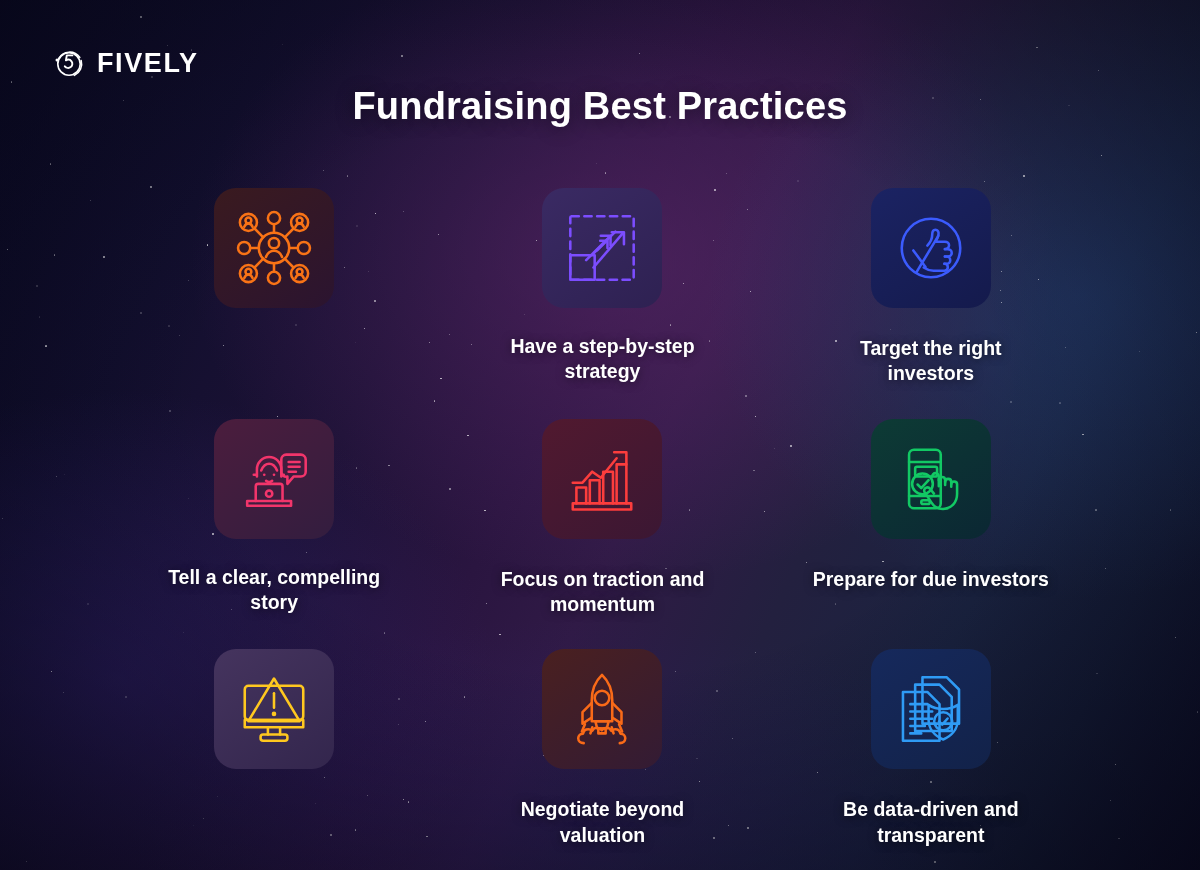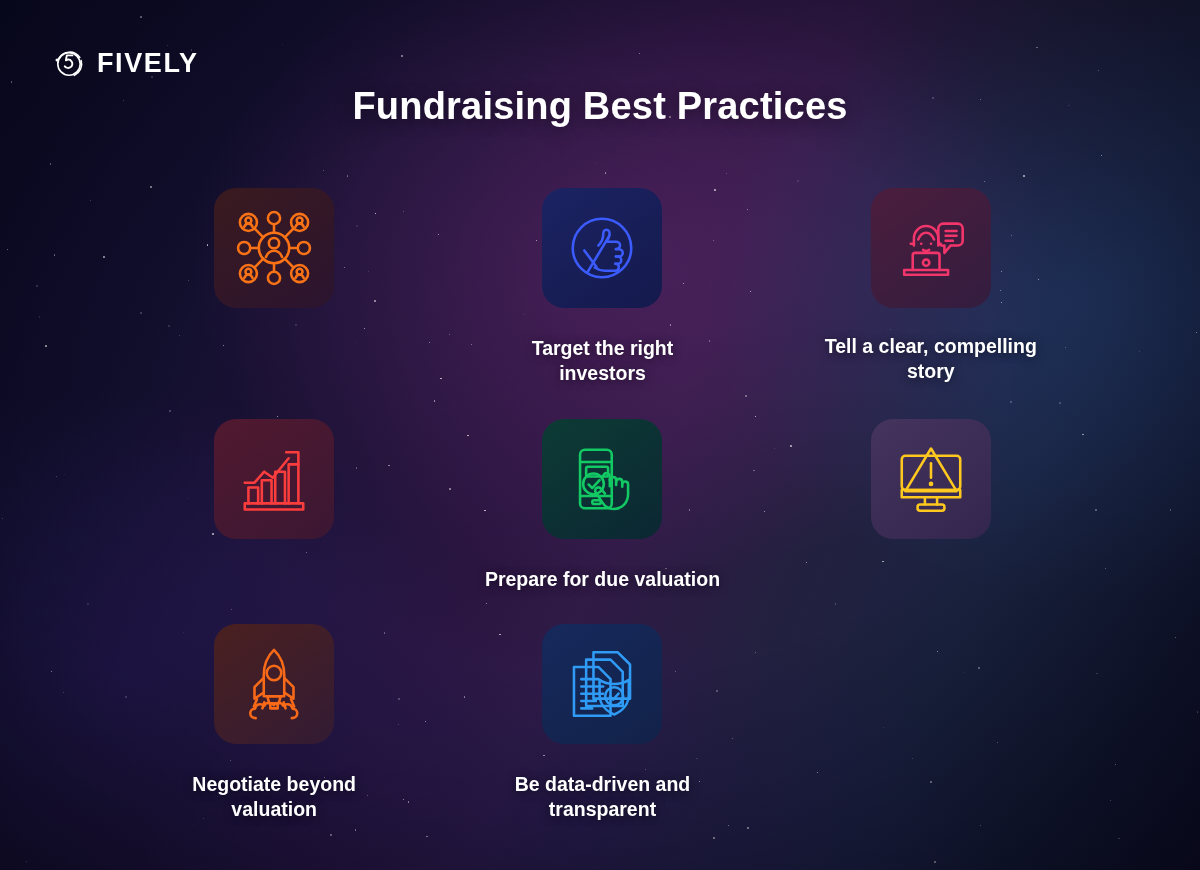--- a/index.html
+++ b/index.html
@@ -298,20 +298,40 @@
               <path d="M49.6 14.6c.7-1.8 2-2.8 3.4-2.8s2.7 1 3.4 2.8"></path>
         <circle cx="11" cy="51.4" r="2.4"></circle>
               <path d="M7.6 56.6c.7-1.8 2-2.8 3.4-2.8s2.7 1 3.4 2.8"></path>
         <circle cx="53" cy="51.4" r="2.4"></circle>
               <path d="M49.6 56.6c.7-1.8 2-2.8 3.4-2.8s2.7 1 3.4 2.8"></path>
       </g>
     </svg>
         </span>
       </div>
     </div>
+    <div class="cell r1">
+      <div class="tile" style="background: linear-gradient(145deg, rgb(58, 42, 99) 0%, rgb(46, 33, 82) 100%);">
+        <span>
+    <svg viewBox="0 0 64 64">
+      <rect x="6" y="6" width="52" height="52" rx="1" stroke="#7c4dff" fill="none" stroke-width="2.1" stroke-linecap="round" stroke-linejoin="round" stroke-dasharray="6 4.5"></rect>
+      <rect x="6" y="38" width="20" height="20" stroke="#7c4dff" fill="none" stroke-width="2.1" stroke-linecap="round" stroke-linejoin="round"></rect>
+      <g stroke="#7c4dff" fill="none" stroke-width="2.1" stroke-linecap="round" stroke-linejoin="round">
+        <path d="M19 42 L39 22"></path>
+              <path d="M31 22h8v8"></path>
+        <path d="M25.5 36 L43 18.5"></path>
+        <path d="M25 48 L49 20"></path>
+              <path d="M40 19h10v10"></path>
+        <path d="M28 34 L36 26"></path>
+              <path d="M30.5 26h6v6"></path>
+      </g>
+    </svg>
+        </span>
+      </div>
+      <div class="caption">Have a step-by-step<br>strategy</div>
+    </div>
     <div class="cell r2">
       <div class="tile" style="background: linear-gradient(145deg, rgb(27, 35, 99) 0%, rgb(20, 26, 76) 100%);">
         <span>
     <svg viewBox="0 0 64 64">
       <g stroke="#3b5bfd" fill="none" stroke-width="2.1" stroke-linecap="round" stroke-linejoin="round">
         <circle cx="32" cy="32" r="24"></circle>
         <path d="M20 52 L38 22"></path>
         <path d="M27.5 47.5 L17.5 34"></path>
         <path d="M29 30c2-2 4-6 4-9 0-2.5 1-4 2.6-4 1.8 0 2.8 1.6 2.6 3.6-.2 2-1.2 4.4-2.4 6.2h7.6c2 0 3.4 1.3 3.4 3s-1.4 3-3.4 3"></path>
         <path d="M43.4 33h2.2c2 0 3.4 1.3 3.4 3s-1.4 3-3.4 3h-2.2"></path>
@@ -354,41 +374,42 @@
         <path d="M11 52V39h8v13"></path>
         <path d="M22 52V33h8v19"></path>
         <path d="M33 52V26h8v26"></path>
         <path d="M44 52V20h8v32"></path>
         <path d="M8 35h8l8-9 7 5 13-16"></path>
         <path d="M42 10h10v10"></path>
       </g>
     </svg>
         </span>
       </div>
+      <div class="caption">Focus on traction and<br>momentum</div>
     </div>
     <div class="cell r2">
       <div class="tile" style="background: linear-gradient(145deg, rgb(13, 59, 53) 0%, rgb(11, 39, 51) 100%);">
         <span>
     <svg viewBox="0 0 64 64">
       <g stroke="#12c964" fill="none" stroke-width="2.1" stroke-linecap="round" stroke-linejoin="round">
         <path d="M14 12a4 4 0 0 1 4-4h18a4 4 0 0 1 4 4v40a4 4 0 0 1-4 4H18a4 4 0 0 1-4-4V12z"></path>
         <path d="M14 18h26M14 46h26"></path>
         <rect x="24" y="49.5" width="7" height="3" rx="1.5"></rect>
         <rect x="19" y="22" width="18" height="8" rx="1.5"></rect>
         <circle cx="25" cy="36" r="8.5"></circle>
         <path d="M21 36.5l3 3 6-6.5"></path>
         <path d="M33 30c0-1.6 1.2-2.8 2.7-2.8s2.7 1.2 2.7 2.8v8"></path>
         <path d="M38.4 33c0-1.6 1.2-2.6 2.6-2.6s2.6 1 2.6 2.6v4"></path>
         <path d="M43.6 34.4c0-1.5 1.1-2.5 2.5-2.5s2.5 1 2.5 2.5v4"></path>
         <path d="M48.6 36.4c0-1.4 1.1-2.4 2.4-2.4s2.4 1 2.4 2.4v8c0 7-4.8 12.2-11.6 12.2-4.4 0-7.2-1.8-9.4-5.2l-5.6-8.6c-.8-1.3-.4-2.8.9-3.5 1.2-.7 2.7-.4 3.5.7l3.2 4"></path>
       </g>
     </svg>
         </span>
       </div>
-      <div class="caption">Prepare for due valuation</div>
+      <div class="caption">Prepare for due investors</div>
     </div>
     <div class="cell r3">
       <div class="tile" style="background: linear-gradient(145deg, rgb(69, 52, 94) 0%, rgb(51, 38, 77) 100%);">
         <span>
     <svg viewBox="0 0 64 64">
       <g stroke="#ffc81f" fill="none" stroke-width="2.1" stroke-linecap="round" stroke-linejoin="round">
         <path d="M8 16a3 3 0 0 1 3-3h42a3 3 0 0 1 3 3v22a3 3 0 0 1-3 3H11a3 3 0 0 1-3-3V16z"></path>
         <path d="M8 41h48v6H8z"></path>
         <path d="M27 47v6M37 47v6"></path>
         <rect x="21" y="53" width="22" height="5" rx="2"></rect>

